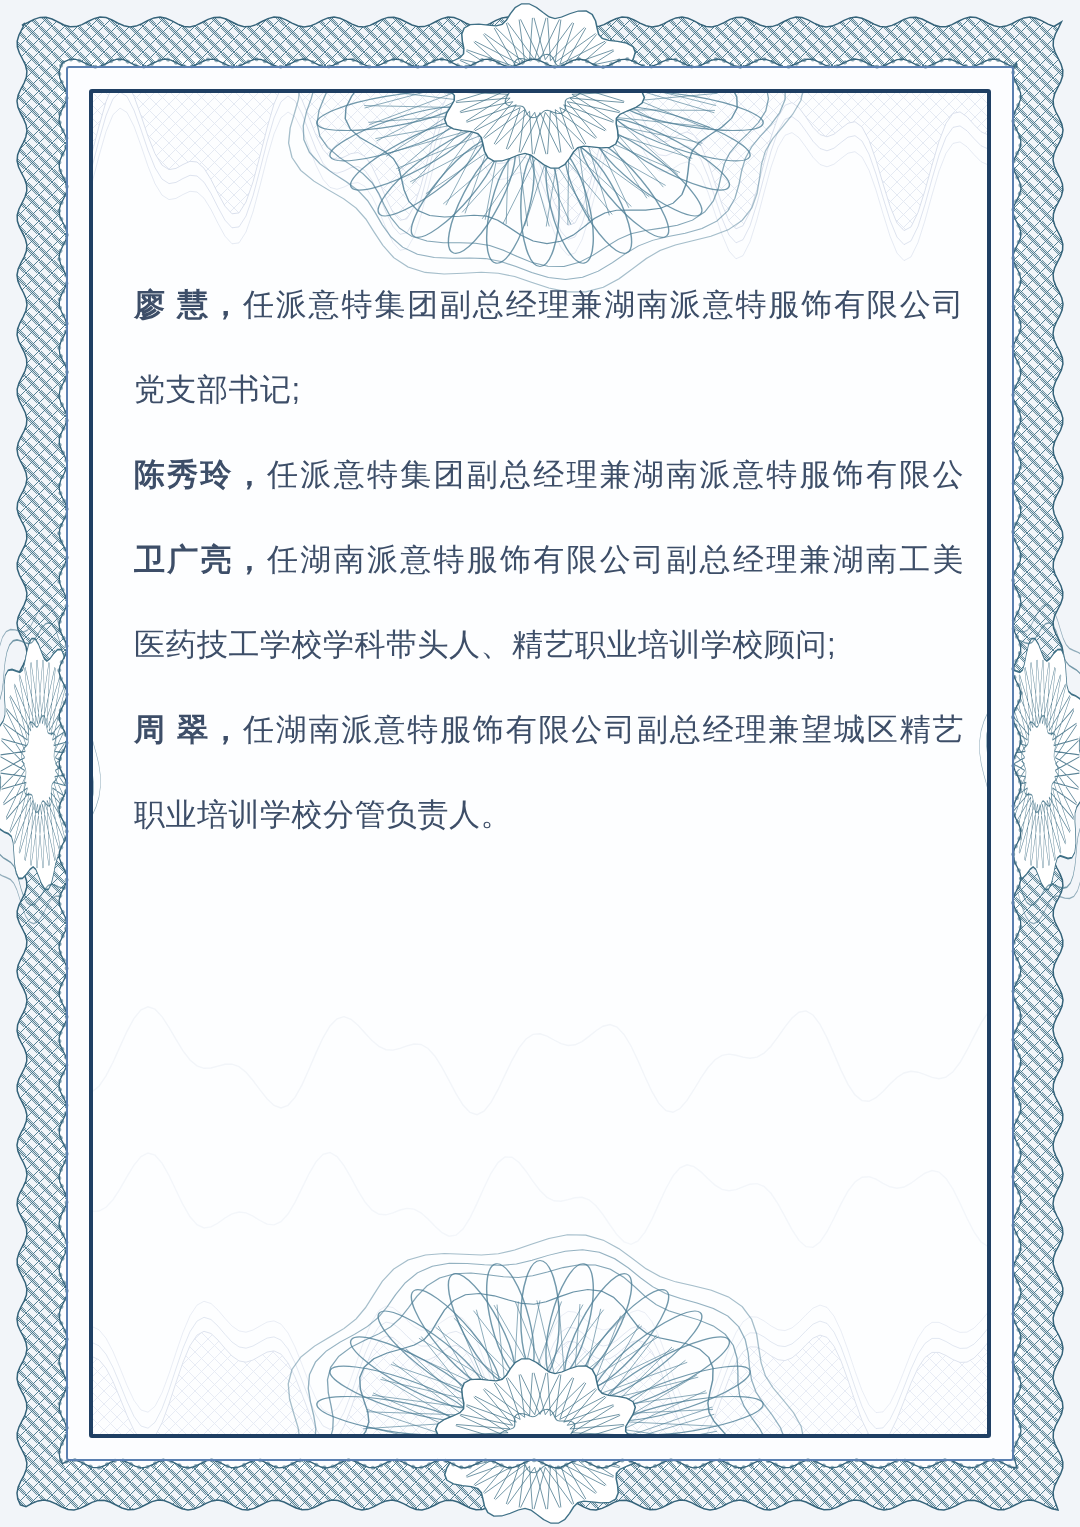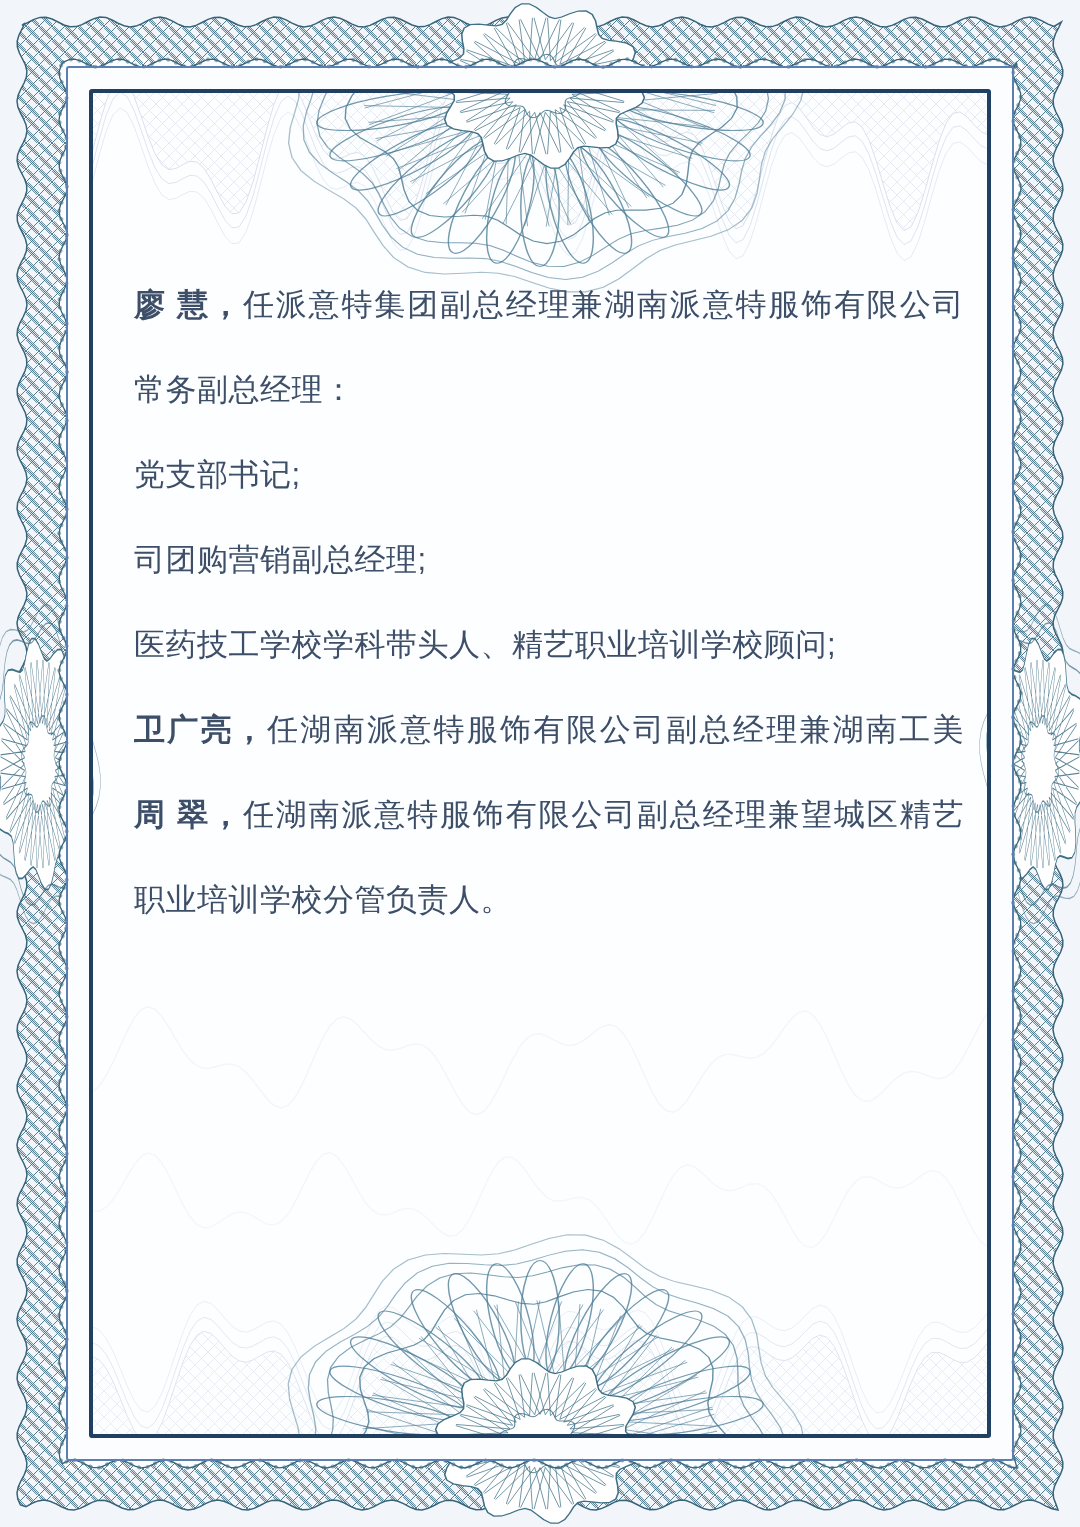--- a/index.html
+++ b/index.html
@@ -132,21 +132,20 @@
   <path d="M64.0,62.8L70.0,60.4L76.0,60.3L82.0,62.6L88.0,65.8L94.0,67.8L100.0,67.5L106.0,64.9L112.0,61.8L118.0,60.1L124.0,60.8L130.0,63.6L136.0,66.7L142.0,68.0L148.0,66.8L154.0,63.8L160.0,61.0L166.0,60.0L172.0,61.6L178.0,64.7L184.0,67.4L190.0,67.9L196.0,65.9L202.0,62.8L208.0,60.4L214.0,60.3L220.0,62.6L226.0,65.7L232.0,67.8L238.0,67.5L244.0,64.9L250.0,61.8L256.0,60.1L262.0,60.8L268.0,63.6L274.0,66.7L280.0,68.0L286.0,66.8L292.0,63.8L298.0,61.0L304.0,60.0L310.0,61.6L316.0,64.7L322.0,67.4L328.0,67.9L334.0,65.9L340.0,62.8L346.0,60.4L352.0,60.3L358.0,62.6L364.0,65.7L370.0,67.8L376.0,67.5L382.0,64.9L388.0,61.8L394.0,60.1L400.0,60.8L406.0,63.6L412.0,66.7L418.0,68.0L424.0,66.8L430.0,63.8L436.0,61.0L442.0,60.0L448.0,61.6L454.0,64.7L460.0,67.4L466.0,67.9L472.0,65.9L478.0,62.8L484.0,60.4L490.0,60.3L496.0,62.6L502.0,65.7L508.0,67.8L514.0,67.5L520.0,64.9L526.0,61.8L532.0,60.1L538.0,60.8L544.0,63.6L550.0,66.7L556.0,68.0L562.0,66.8L568.0,63.8L574.0,61.0L580.0,60.0L586.0,61.6L592.0,64.7L598.0,67.4L604.0,67.9L610.0,65.9L616.0,62.8L622.0,60.4L628.0,60.3L634.0,62.6L640.0,65.7L646.0,67.8L652.0,67.5L658.0,64.9L664.0,61.8L670.0,60.1L676.0,60.8L682.0,63.6L688.0,66.6L694.0,68.0L700.0,66.8L706.0,63.8L712.0,61.0L718.0,60.0L724.0,61.6L730.0,64.7L736.0,67.4L742.0,67.9L748.0,65.9L754.0,62.8L760.0,60.4L766.0,60.3L772.0,62.6L778.0,65.7L784.0,67.8L790.0,67.5L796.0,64.9L802.0,61.8L808.0,60.1L814.0,60.8L820.0,63.6L826.0,66.6L832.0,68.0L838.0,66.8L844.0,63.8L850.0,61.0L856.0,60.0L862.0,61.6L868.0,64.7L874.0,67.4L880.0,67.9L886.0,65.9L892.0,62.8L898.0,60.4L904.0,60.3L910.0,62.6L916.0,65.7L922.0,67.8L928.0,67.5L934.0,64.9L940.0,61.8L946.0,60.1L952.0,60.8L958.0,63.6L964.0,66.6L970.0,68.0L976.0,66.8L982.0,63.8L988.0,61.0L994.0,60.0L1000.0,61.6L1006.0,64.7L1012.0,67.4L1014.8,64.0L1012.4,70.0L1012.3,76.0L1014.6,82.0L1017.8,88.0L1019.8,94.0L1019.5,100.0L1016.9,106.0L1013.8,112.0L1012.1,118.0L1012.8,124.0L1015.6,130.0L1018.7,136.0L1020.0,142.0L1018.8,148.0L1015.8,154.0L1013.0,160.0L1012.0,166.0L1013.6,172.0L1016.7,178.0L1019.4,184.0L1019.9,190.0L1017.9,196.0L1014.8,202.0L1012.4,208.0L1012.3,214.0L1014.6,220.0L1017.7,226.0L1019.8,232.0L1019.5,238.0L1016.9,244.0L1013.8,250.0L1012.1,256.0L1012.8,262.0L1015.6,268.0L1018.7,274.0L1020.0,280.0L1018.8,286.0L1015.8,292.0L1013.0,298.0L1012.0,304.0L1013.6,310.0L1016.7,316.0L1019.4,322.0L1019.9,328.0L1017.9,334.0L1014.8,340.0L1012.4,346.0L1012.3,352.0L1014.6,358.0L1017.7,364.0L1019.8,370.0L1019.5,376.0L1016.9,382.0L1013.8,388.0L1012.1,394.0L1012.8,400.0L1015.6,406.0L1018.7,412.0L1020.0,418.0L1018.8,424.0L1015.8,430.0L1013.0,436.0L1012.0,442.0L1013.6,448.0L1016.7,454.0L1019.4,460.0L1019.9,466.0L1017.9,472.0L1014.8,478.0L1012.4,484.0L1012.3,490.0L1014.6,496.0L1017.7,502.0L1019.8,508.0L1019.5,514.0L1016.9,520.0L1013.8,526.0L1012.1,532.0L1012.8,538.0L1015.6,544.0L1018.7,550.0L1020.0,556.0L1018.8,562.0L1015.8,568.0L1013.0,574.0L1012.0,580.0L1013.6,586.0L1016.7,592.0L1019.4,598.0L1019.9,604.0L1017.9,610.0L1014.8,616.0L1012.4,622.0L1012.3,628.0L1014.6,634.0L1017.7,640.0L1019.8,646.0L1019.5,652.0L1016.9,658.0L1013.8,664.0L1012.1,670.0L1012.8,676.0L1015.6,682.0L1018.6,688.0L1020.0,694.0L1018.8,700.0L1015.8,706.0L1013.0,712.0L1012.0,718.0L1013.6,724.0L1016.7,730.0L1019.4,736.0L1019.9,742.0L1017.9,748.0L1014.8,754.0L1012.4,760.0L1012.3,766.0L1014.6,772.0L1017.7,778.0L1019.8,784.0L1019.5,790.0L1016.9,796.0L1013.8,802.0L1012.1,808.0L1012.8,814.0L1015.6,820.0L1018.6,826.0L1020.0,832.0L1018.8,838.0L1015.8,844.0L1013.0,850.0L1012.0,856.0L1013.6,862.0L1016.7,868.0L1019.4,874.0L1019.9,880.0L1017.9,886.0L1014.8,892.0L1012.4,898.0L1012.3,904.0L1014.6,910.0L1017.7,916.0L1019.8,922.0L1019.5,928.0L1016.9,934.0L1013.8,940.0L1012.1,946.0L1012.8,952.0L1015.6,958.0L1018.6,964.0L1020.0,970.0L1018.8,976.0L1015.8,982.0L1013.0,988.0L1012.0,994.0L1013.6,1000.0L1016.7,1006.0L1019.4,1012.0L1019.9,1018.0L1017.9,1024.0L1014.8,1030.0L1012.4,1036.0L1012.3,1042.0L1014.6,1048.0L1017.7,1054.0L1019.8,1060.0L1019.5,1066.0L1016.9,1072.0L1013.8,1078.0L1012.1,1084.0L1012.8,1090.0L1015.6,1096.0L1018.6,1102.0L1020.0,1108.0L1018.8,1114.0L1015.8,1120.0L1013.0,1126.0L1012.0,1132.0L1013.6,1138.0L1016.7,1144.0L1019.4,1150.0L1019.9,1156.0L1017.9,1162.0L1014.8,1168.0L1012.4,1174.0L1012.3,1180.0L1014.6,1186.0L1017.7,1192.0L1019.8,1198.0L1019.5,1204.0L1016.9,1210.0L1013.8,1216.0L1012.1,1222.0L1012.8,1228.0L1015.6,1234.0L1018.6,1240.0L1020.0,1246.0L1018.8,1252.0L1015.8,1258.0L1013.0,1264.0L1012.0,1270.0L1013.6,1276.0L1016.7,1282.0L1019.4,1288.0L1019.9,1294.0L1017.9,1300.0L1014.8,1306.0L1012.4,1312.0L1012.3,1318.0L1014.5,1324.0L1017.7,1330.0L1019.8,1336.0L1019.5,1342.0L1016.9,1348.0L1013.8,1354.0L1012.1,1360.0L1012.8,1366.0L1015.6,1372.0L1018.6,1378.0L1020.0,1384.0L1018.8,1390.0L1015.8,1396.0L1013.0,1402.0L1012.0,1408.0L1013.6,1414.0L1016.7,1420.0L1019.4,1426.0L1019.9,1432.0L1017.9,1438.0L1014.8,1444.0L1012.4,1450.0L1012.3,1456.0L1014.5,1462.0L1016.0,1467.0L1010.0,1465.6L1004.0,1462.6L998.0,1459.8L992.0,1459.1L986.0,1460.8L980.0,1463.9L974.0,1466.5L968.0,1466.8L962.0,1464.7L956.0,1461.6L950.0,1459.3L944.0,1459.4L938.0,1461.8L932.0,1464.9L926.0,1466.9L920.0,1466.4L914.0,1463.7L908.0,1460.6L902.0,1459.0L896.0,1460.0L890.0,1462.8L884.0,1465.8L878.0,1467.0L872.0,1465.6L866.0,1462.6L860.0,1459.8L854.0,1459.1L848.0,1460.8L842.0,1463.9L836.0,1466.5L830.0,1466.8L824.0,1464.7L818.0,1461.6L812.0,1459.3L806.0,1459.4L800.0,1461.8L794.0,1464.9L788.0,1466.9L782.0,1466.4L776.0,1463.7L770.0,1460.6L764.0,1459.0L758.0,1460.0L752.0,1462.8L746.0,1465.8L740.0,1467.0L734.0,1465.6L728.0,1462.6L722.0,1459.8L716.0,1459.1L710.0,1460.8L704.0,1463.9L698.0,1466.5L692.0,1466.8L686.0,1464.7L680.0,1461.6L674.0,1459.3L668.0,1459.4L662.0,1461.8L656.0,1464.9L650.0,1466.9L644.0,1466.4L638.0,1463.7L632.0,1460.6L626.0,1459.0L620.0,1460.0L614.0,1462.8L608.0,1465.8L602.0,1467.0L596.0,1465.7L590.0,1462.6L584.0,1459.8L578.0,1459.1L572.0,1460.8L566.0,1463.9L560.0,1466.5L554.0,1466.8L548.0,1464.7L542.0,1461.6L536.0,1459.3L530.0,1459.4L524.0,1461.8L518.0,1464.9L512.0,1466.9L506.0,1466.4L500.0,1463.7L494.0,1460.6L488.0,1459.0L482.0,1460.0L476.0,1462.8L470.0,1465.8L464.0,1467.0L458.0,1465.7L452.0,1462.6L446.0,1459.8L440.0,1459.1L434.0,1460.8L428.0,1463.9L422.0,1466.5L416.0,1466.8L410.0,1464.7L404.0,1461.6L398.0,1459.3L392.0,1459.4L386.0,1461.8L380.0,1464.9L374.0,1466.9L368.0,1466.4L362.0,1463.7L356.0,1460.6L350.0,1459.0L344.0,1460.0L338.0,1462.8L332.0,1465.8L326.0,1467.0L320.0,1465.7L314.0,1462.6L308.0,1459.8L302.0,1459.1L296.0,1460.8L290.0,1463.9L284.0,1466.5L278.0,1466.8L272.0,1464.7L266.0,1461.6L260.0,1459.3L254.0,1459.4L248.0,1461.8L242.0,1464.9L236.0,1466.9L230.0,1466.4L224.0,1463.7L218.0,1460.6L212.0,1459.0L206.0,1460.0L200.0,1462.8L194.0,1465.8L188.0,1467.0L182.0,1465.7L176.0,1462.6L170.0,1459.8L164.0,1459.1L158.0,1460.8L152.0,1463.9L146.0,1466.5L140.0,1466.8L134.0,1464.8L128.0,1461.6L122.0,1459.3L116.0,1459.4L110.0,1461.8L104.0,1464.9L98.0,1466.9L92.0,1466.4L86.0,1463.7L80.0,1460.6L74.0,1459.0L68.0,1460.0L63.1,1463.0L60.5,1457.0L60.2,1451.0L62.3,1445.0L65.5,1439.0L67.7,1433.0L67.6,1427.0L65.2,1421.0L62.1,1415.0L60.1,1409.0L60.6,1403.0L63.3,1397.0L66.4,1391.0L68.0,1385.0L67.0,1379.0L64.2,1373.0L61.2,1367.0L60.0,1361.0L61.4,1355.0L64.4,1349.0L67.2,1343.0L67.9,1337.0L66.2,1331.0L63.1,1325.0L60.5,1319.0L60.2,1313.0L62.3,1307.0L65.5,1301.0L67.7,1295.0L67.6,1289.0L65.2,1283.0L62.1,1277.0L60.1,1271.0L60.6,1265.0L63.3,1259.0L66.4,1253.0L68.0,1247.0L67.0,1241.0L64.2,1235.0L61.2,1229.0L60.0,1223.0L61.4,1217.0L64.4,1211.0L67.2,1205.0L67.9,1199.0L66.2,1193.0L63.1,1187.0L60.5,1181.0L60.2,1175.0L62.3,1169.0L65.4,1163.0L67.7,1157.0L67.6,1151.0L65.2,1145.0L62.1,1139.0L60.1,1133.0L60.6,1127.0L63.3,1121.0L66.4,1115.0L68.0,1109.0L67.0,1103.0L64.2,1097.0L61.2,1091.0L60.0,1085.0L61.4,1079.0L64.4,1073.0L67.2,1067.0L67.9,1061.0L66.2,1055.0L63.1,1049.0L60.5,1043.0L60.2,1037.0L62.3,1031.0L65.4,1025.0L67.7,1019.0L67.6,1013.0L65.2,1007.0L62.1,1001.0L60.1,995.0L60.6,989.0L63.3,983.0L66.4,977.0L68.0,971.0L67.0,965.0L64.2,959.0L61.2,953.0L60.0,947.0L61.4,941.0L64.4,935.0L67.2,929.0L67.9,923.0L66.2,917.0L63.1,911.0L60.5,905.0L60.2,899.0L62.3,893.0L65.4,887.0L67.7,881.0L67.6,875.0L65.2,869.0L62.1,863.0L60.1,857.0L60.6,851.0L63.3,845.0L66.4,839.0L68.0,833.0L67.0,827.0L64.2,821.0L61.2,815.0L60.0,809.0L61.4,803.0L64.4,797.0L67.2,791.0L67.9,785.0L66.2,779.0L63.1,773.0L60.5,767.0L60.2,761.0L62.3,755.0L65.4,749.0L67.7,743.0L67.6,737.0L65.2,731.0L62.1,725.0L60.1,719.0L60.6,713.0L63.3,707.0L66.4,701.0L68.0,695.0L67.0,689.0L64.2,683.0L61.2,677.0L60.0,671.0L61.4,665.0L64.4,659.0L67.2,653.0L67.9,647.0L66.2,641.0L63.1,635.0L60.5,629.0L60.2,623.0L62.3,617.0L65.4,611.0L67.7,605.0L67.6,599.0L65.2,593.0L62.1,587.0L60.1,581.0L60.6,575.0L63.3,569.0L66.4,563.0L68.0,557.0L67.0,551.0L64.2,545.0L61.2,539.0L60.0,533.0L61.3,527.0L64.4,521.0L67.2,515.0L67.9,509.0L66.2,503.0L63.1,497.0L60.5,491.0L60.2,485.0L62.3,479.0L65.4,473.0L67.7,467.0L67.6,461.0L65.2,455.0L62.1,449.0L60.1,443.0L60.6,437.0L63.3,431.0L66.4,425.0L68.0,419.0L67.0,413.0L64.2,407.0L61.2,401.0L60.0,395.0L61.3,389.0L64.4,383.0L67.2,377.0L67.9,371.0L66.2,365.0L63.1,359.0L60.5,353.0L60.2,347.0L62.3,341.0L65.4,335.0L67.7,329.0L67.6,323.0L65.2,317.0L62.1,311.0L60.1,305.0L60.6,299.0L63.3,293.0L66.4,287.0L68.0,281.0L67.0,275.0L64.2,269.0L61.2,263.0L60.0,257.0L61.3,251.0L64.4,245.0L67.2,239.0L67.9,233.0L66.2,227.0L63.1,221.0L60.5,215.0L60.2,209.0L62.2,203.0L65.4,197.0L67.7,191.0L67.6,185.0L65.2,179.0L62.1,173.0L60.1,167.0L60.6,161.0L63.3,155.0L66.4,149.0L68.0,143.0L67.0,137.0L64.2,131.0L61.2,125.0L60.0,119.0L61.3,113.0L64.4,107.0L67.2,101.0L67.9,95.0L66.2,89.0L63.1,83.0L60.5,77.0L60.2,71.0L62.2,65.0Z M91.0,91.0L97.0,91.0L103.0,91.0L109.0,91.0L115.0,91.0L121.0,91.0L127.0,91.0L133.0,91.0L139.0,91.0L145.0,91.0L151.0,91.0L157.0,91.0L163.0,91.0L169.0,91.0L175.0,91.0L181.0,91.0L187.0,91.0L193.0,91.0L199.0,91.0L205.0,91.0L211.0,91.0L217.0,91.0L223.0,91.0L229.0,91.0L235.0,91.0L241.0,91.0L247.0,91.0L253.0,91.0L259.0,91.0L265.0,91.0L271.0,91.0L277.0,91.0L283.0,91.0L289.0,91.0L295.0,91.0L301.0,91.0L307.0,91.0L313.0,91.0L319.0,91.0L325.0,91.0L331.0,91.0L337.0,91.0L343.0,91.0L349.0,91.0L355.0,91.0L361.0,91.0L367.0,91.0L373.0,91.0L379.0,91.0L385.0,91.0L391.0,91.0L397.0,91.0L403.0,91.0L409.0,91.0L415.0,91.0L421.0,91.0L427.0,91.0L433.0,91.0L439.0,91.0L445.0,91.0L451.0,91.0L457.0,91.0L463.0,91.0L469.0,91.0L475.0,91.0L481.0,91.0L487.0,91.0L493.0,91.0L499.0,91.0L505.0,91.0L511.0,91.0L517.0,91.0L523.0,91.0L529.0,91.0L535.0,91.0L541.0,91.0L547.0,91.0L553.0,91.0L559.0,91.0L565.0,91.0L571.0,91.0L577.0,91.0L583.0,91.0L589.0,91.0L595.0,91.0L601.0,91.0L607.0,91.0L613.0,91.0L619.0,91.0L625.0,91.0L631.0,91.0L637.0,91.0L643.0,91.0L649.0,91.0L655.0,91.0L661.0,91.0L667.0,91.0L673.0,91.0L679.0,91.0L685.0,91.0L691.0,91.0L697.0,91.0L703.0,91.0L709.0,91.0L715.0,91.0L721.0,91.0L727.0,91.0L733.0,91.0L739.0,91.0L745.0,91.0L751.0,91.0L757.0,91.0L763.0,91.0L769.0,91.0L775.0,91.0L781.0,91.0L787.0,91.0L793.0,91.0L799.0,91.0L805.0,91.0L811.0,91.0L817.0,91.0L823.0,91.0L829.0,91.0L835.0,91.0L841.0,91.0L847.0,91.0L853.0,91.0L859.0,91.0L865.0,91.0L871.0,91.0L877.0,91.0L883.0,91.0L889.0,91.0L895.0,91.0L901.0,91.0L907.0,91.0L913.0,91.0L919.0,91.0L925.0,91.0L931.0,91.0L937.0,91.0L943.0,91.0L949.0,91.0L955.0,91.0L961.0,91.0L967.0,91.0L973.0,91.0L979.0,91.0L985.0,91.0L989.0,91.0L989.0,97.0L989.0,103.0L989.0,109.0L989.0,115.0L989.0,121.0L989.0,127.0L989.0,133.0L989.0,139.0L989.0,145.0L989.0,151.0L989.0,157.0L989.0,163.0L989.0,169.0L989.0,175.0L989.0,181.0L989.0,187.0L989.0,193.0L989.0,199.0L989.0,205.0L989.0,211.0L989.0,217.0L989.0,223.0L989.0,229.0L989.0,235.0L989.0,241.0L989.0,247.0L989.0,253.0L989.0,259.0L989.0,265.0L989.0,271.0L989.0,277.0L989.0,283.0L989.0,289.0L989.0,295.0L989.0,301.0L989.0,307.0L989.0,313.0L989.0,319.0L989.0,325.0L989.0,331.0L989.0,337.0L989.0,343.0L989.0,349.0L989.0,355.0L989.0,361.0L989.0,367.0L989.0,373.0L989.0,379.0L989.0,385.0L989.0,391.0L989.0,397.0L989.0,403.0L989.0,409.0L989.0,415.0L989.0,421.0L989.0,427.0L989.0,433.0L989.0,439.0L989.0,445.0L989.0,451.0L989.0,457.0L989.0,463.0L989.0,469.0L989.0,475.0L989.0,481.0L989.0,487.0L989.0,493.0L989.0,499.0L989.0,505.0L989.0,511.0L989.0,517.0L989.0,523.0L989.0,529.0L989.0,535.0L989.0,541.0L989.0,547.0L989.0,553.0L989.0,559.0L989.0,565.0L989.0,571.0L989.0,577.0L989.0,583.0L989.0,589.0L989.0,595.0L989.0,601.0L989.0,607.0L989.0,613.0L989.0,619.0L989.0,625.0L989.0,631.0L989.0,637.0L989.0,643.0L989.0,649.0L989.0,655.0L989.0,661.0L989.0,667.0L989.0,673.0L989.0,679.0L989.0,685.0L989.0,691.0L989.0,697.0L989.0,703.0L989.0,709.0L989.0,715.0L989.0,721.0L989.0,727.0L989.0,733.0L989.0,739.0L989.0,745.0L989.0,751.0L989.0,757.0L989.0,763.0L989.0,769.0L989.0,775.0L989.0,781.0L989.0,787.0L989.0,793.0L989.0,799.0L989.0,805.0L989.0,811.0L989.0,817.0L989.0,823.0L989.0,829.0L989.0,835.0L989.0,841.0L989.0,847.0L989.0,853.0L989.0,859.0L989.0,865.0L989.0,871.0L989.0,877.0L989.0,883.0L989.0,889.0L989.0,895.0L989.0,901.0L989.0,907.0L989.0,913.0L989.0,919.0L989.0,925.0L989.0,931.0L989.0,937.0L989.0,943.0L989.0,949.0L989.0,955.0L989.0,961.0L989.0,967.0L989.0,973.0L989.0,979.0L989.0,985.0L989.0,991.0L989.0,997.0L989.0,1003.0L989.0,1009.0L989.0,1015.0L989.0,1021.0L989.0,1027.0L989.0,1033.0L989.0,1039.0L989.0,1045.0L989.0,1051.0L989.0,1057.0L989.0,1063.0L989.0,1069.0L989.0,1075.0L989.0,1081.0L989.0,1087.0L989.0,1093.0L989.0,1099.0L989.0,1105.0L989.0,1111.0L989.0,1117.0L989.0,1123.0L989.0,1129.0L989.0,1135.0L989.0,1141.0L989.0,1147.0L989.0,1153.0L989.0,1159.0L989.0,1165.0L989.0,1171.0L989.0,1177.0L989.0,1183.0L989.0,1189.0L989.0,1195.0L989.0,1201.0L989.0,1207.0L989.0,1213.0L989.0,1219.0L989.0,1225.0L989.0,1231.0L989.0,1237.0L989.0,1243.0L989.0,1249.0L989.0,1255.0L989.0,1261.0L989.0,1267.0L989.0,1273.0L989.0,1279.0L989.0,1285.0L989.0,1291.0L989.0,1297.0L989.0,1303.0L989.0,1309.0L989.0,1315.0L989.0,1321.0L989.0,1327.0L989.0,1333.0L989.0,1339.0L989.0,1345.0L989.0,1351.0L989.0,1357.0L989.0,1363.0L989.0,1369.0L989.0,1375.0L989.0,1381.0L989.0,1387.0L989.0,1393.0L989.0,1399.0L989.0,1405.0L989.0,1411.0L989.0,1417.0L989.0,1423.0L989.0,1429.0L989.0,1435.0L989.0,1436.0L983.0,1436.0L977.0,1436.0L971.0,1436.0L965.0,1436.0L959.0,1436.0L953.0,1436.0L947.0,1436.0L941.0,1436.0L935.0,1436.0L929.0,1436.0L923.0,1436.0L917.0,1436.0L911.0,1436.0L905.0,1436.0L899.0,1436.0L893.0,1436.0L887.0,1436.0L881.0,1436.0L875.0,1436.0L869.0,1436.0L863.0,1436.0L857.0,1436.0L851.0,1436.0L845.0,1436.0L839.0,1436.0L833.0,1436.0L827.0,1436.0L821.0,1436.0L815.0,1436.0L809.0,1436.0L803.0,1436.0L797.0,1436.0L791.0,1436.0L785.0,1436.0L779.0,1436.0L773.0,1436.0L767.0,1436.0L761.0,1436.0L755.0,1436.0L749.0,1436.0L743.0,1436.0L737.0,1436.0L731.0,1436.0L725.0,1436.0L719.0,1436.0L713.0,1436.0L707.0,1436.0L701.0,1436.0L695.0,1436.0L689.0,1436.0L683.0,1436.0L677.0,1436.0L671.0,1436.0L665.0,1436.0L659.0,1436.0L653.0,1436.0L647.0,1436.0L641.0,1436.0L635.0,1436.0L629.0,1436.0L623.0,1436.0L617.0,1436.0L611.0,1436.0L605.0,1436.0L599.0,1436.0L593.0,1436.0L587.0,1436.0L581.0,1436.0L575.0,1436.0L569.0,1436.0L563.0,1436.0L557.0,1436.0L551.0,1436.0L545.0,1436.0L539.0,1436.0L533.0,1436.0L527.0,1436.0L521.0,1436.0L515.0,1436.0L509.0,1436.0L503.0,1436.0L497.0,1436.0L491.0,1436.0L485.0,1436.0L479.0,1436.0L473.0,1436.0L467.0,1436.0L461.0,1436.0L455.0,1436.0L449.0,1436.0L443.0,1436.0L437.0,1436.0L431.0,1436.0L425.0,1436.0L419.0,1436.0L413.0,1436.0L407.0,1436.0L401.0,1436.0L395.0,1436.0L389.0,1436.0L383.0,1436.0L377.0,1436.0L371.0,1436.0L365.0,1436.0L359.0,1436.0L353.0,1436.0L347.0,1436.0L341.0,1436.0L335.0,1436.0L329.0,1436.0L323.0,1436.0L317.0,1436.0L311.0,1436.0L305.0,1436.0L299.0,1436.0L293.0,1436.0L287.0,1436.0L281.0,1436.0L275.0,1436.0L269.0,1436.0L263.0,1436.0L257.0,1436.0L251.0,1436.0L245.0,1436.0L239.0,1436.0L233.0,1436.0L227.0,1436.0L221.0,1436.0L215.0,1436.0L209.0,1436.0L203.0,1436.0L197.0,1436.0L191.0,1436.0L185.0,1436.0L179.0,1436.0L173.0,1436.0L167.0,1436.0L161.0,1436.0L155.0,1436.0L149.0,1436.0L143.0,1436.0L137.0,1436.0L131.0,1436.0L125.0,1436.0L119.0,1436.0L113.0,1436.0L107.0,1436.0L101.0,1436.0L95.0,1436.0L91.0,1436.0L91.0,1430.0L91.0,1424.0L91.0,1418.0L91.0,1412.0L91.0,1406.0L91.0,1400.0L91.0,1394.0L91.0,1388.0L91.0,1382.0L91.0,1376.0L91.0,1370.0L91.0,1364.0L91.0,1358.0L91.0,1352.0L91.0,1346.0L91.0,1340.0L91.0,1334.0L91.0,1328.0L91.0,1322.0L91.0,1316.0L91.0,1310.0L91.0,1304.0L91.0,1298.0L91.0,1292.0L91.0,1286.0L91.0,1280.0L91.0,1274.0L91.0,1268.0L91.0,1262.0L91.0,1256.0L91.0,1250.0L91.0,1244.0L91.0,1238.0L91.0,1232.0L91.0,1226.0L91.0,1220.0L91.0,1214.0L91.0,1208.0L91.0,1202.0L91.0,1196.0L91.0,1190.0L91.0,1184.0L91.0,1178.0L91.0,1172.0L91.0,1166.0L91.0,1160.0L91.0,1154.0L91.0,1148.0L91.0,1142.0L91.0,1136.0L91.0,1130.0L91.0,1124.0L91.0,1118.0L91.0,1112.0L91.0,1106.0L91.0,1100.0L91.0,1094.0L91.0,1088.0L91.0,1082.0L91.0,1076.0L91.0,1070.0L91.0,1064.0L91.0,1058.0L91.0,1052.0L91.0,1046.0L91.0,1040.0L91.0,1034.0L91.0,1028.0L91.0,1022.0L91.0,1016.0L91.0,1010.0L91.0,1004.0L91.0,998.0L91.0,992.0L91.0,986.0L91.0,980.0L91.0,974.0L91.0,968.0L91.0,962.0L91.0,956.0L91.0,950.0L91.0,944.0L91.0,938.0L91.0,932.0L91.0,926.0L91.0,920.0L91.0,914.0L91.0,908.0L91.0,902.0L91.0,896.0L91.0,890.0L91.0,884.0L91.0,878.0L91.0,872.0L91.0,866.0L91.0,860.0L91.0,854.0L91.0,848.0L91.0,842.0L91.0,836.0L91.0,830.0L91.0,824.0L91.0,818.0L91.0,812.0L91.0,806.0L91.0,800.0L91.0,794.0L91.0,788.0L91.0,782.0L91.0,776.0L91.0,770.0L91.0,764.0L91.0,758.0L91.0,752.0L91.0,746.0L91.0,740.0L91.0,734.0L91.0,728.0L91.0,722.0L91.0,716.0L91.0,710.0L91.0,704.0L91.0,698.0L91.0,692.0L91.0,686.0L91.0,680.0L91.0,674.0L91.0,668.0L91.0,662.0L91.0,656.0L91.0,650.0L91.0,644.0L91.0,638.0L91.0,632.0L91.0,626.0L91.0,620.0L91.0,614.0L91.0,608.0L91.0,602.0L91.0,596.0L91.0,590.0L91.0,584.0L91.0,578.0L91.0,572.0L91.0,566.0L91.0,560.0L91.0,554.0L91.0,548.0L91.0,542.0L91.0,536.0L91.0,530.0L91.0,524.0L91.0,518.0L91.0,512.0L91.0,506.0L91.0,500.0L91.0,494.0L91.0,488.0L91.0,482.0L91.0,476.0L91.0,470.0L91.0,464.0L91.0,458.0L91.0,452.0L91.0,446.0L91.0,440.0L91.0,434.0L91.0,428.0L91.0,422.0L91.0,416.0L91.0,410.0L91.0,404.0L91.0,398.0L91.0,392.0L91.0,386.0L91.0,380.0L91.0,374.0L91.0,368.0L91.0,362.0L91.0,356.0L91.0,350.0L91.0,344.0L91.0,338.0L91.0,332.0L91.0,326.0L91.0,320.0L91.0,314.0L91.0,308.0L91.0,302.0L91.0,296.0L91.0,290.0L91.0,284.0L91.0,278.0L91.0,272.0L91.0,266.0L91.0,260.0L91.0,254.0L91.0,248.0L91.0,242.0L91.0,236.0L91.0,230.0L91.0,224.0L91.0,218.0L91.0,212.0L91.0,206.0L91.0,200.0L91.0,194.0L91.0,188.0L91.0,182.0L91.0,176.0L91.0,170.0L91.0,164.0L91.0,158.0L91.0,152.0L91.0,146.0L91.0,140.0L91.0,134.0L91.0,128.0L91.0,122.0L91.0,116.0L91.0,110.0L91.0,104.0L91.0,98.0L91.0,92.0Z" fill-rule="evenodd" fill="#fcfdff"></path>
   <path d="M63.0,62.3L69.0,59.6L75.0,59.1L81.0,61.1L87.0,64.2L93.0,66.6L99.0,66.7L105.0,64.4L111.0,61.2L117.0,59.2L123.0,59.5L129.0,62.1L135.0,65.2L141.0,66.9L147.0,66.2L153.0,63.4L159.0,60.3L165.0,59.0L171.0,60.2L177.0,63.2L183.0,66.0L189.0,67.0L195.0,65.4L201.0,62.3L207.0,59.6L213.0,59.1L219.0,61.1L225.0,64.2L231.0,66.6L237.0,66.7L243.0,64.4L249.0,61.3L255.0,59.2L261.0,59.5L267.0,62.1L273.0,65.2L279.0,66.9L285.0,66.2L291.0,63.4L297.0,60.3L303.0,59.0L309.0,60.2L315.0,63.2L321.0,66.0L327.0,67.0L333.0,65.4L339.0,62.3L345.0,59.6L351.0,59.1L357.0,61.1L363.0,64.2L369.0,66.6L375.0,66.7L381.0,64.4L387.0,61.3L393.0,59.2L399.0,59.5L405.0,62.1L411.0,65.2L417.0,66.9L423.0,66.2L429.0,63.4L435.0,60.3L441.0,59.0L447.0,60.2L453.0,63.2L459.0,66.0L465.0,67.0L471.0,65.4L477.0,62.3L483.0,59.6L489.0,59.1L495.0,61.1L501.0,64.2L507.0,66.6L513.0,66.7L519.0,64.4L525.0,61.3L531.0,59.2L537.0,59.5L543.0,62.1L549.0,65.2L555.0,66.9L561.0,66.2L567.0,63.4L573.0,60.3L579.0,59.0L585.0,60.2L591.0,63.2L597.0,66.0L603.0,67.0L609.0,65.4L615.0,62.3L621.0,59.6L627.0,59.1L633.0,61.1L639.0,64.2L645.0,66.6L651.0,66.7L657.0,64.4L663.0,61.3L669.0,59.2L675.0,59.5L681.0,62.1L687.0,65.2L693.0,66.9L699.0,66.2L705.0,63.4L711.0,60.4L717.0,59.0L723.0,60.2L729.0,63.2L735.0,66.0L741.0,67.0L747.0,65.4L753.0,62.3L759.0,59.6L765.0,59.1L771.0,61.1L777.0,64.2L783.0,66.6L789.0,66.7L795.0,64.4L801.0,61.3L807.0,59.2L813.0,59.5L819.0,62.1L825.0,65.2L831.0,66.9L837.0,66.2L843.0,63.4L849.0,60.4L855.0,59.0L861.0,60.2L867.0,63.2L873.0,66.0L879.0,67.0L885.0,65.4L891.0,62.3L897.0,59.6L903.0,59.1L909.0,61.1L915.0,64.2L921.0,66.6L927.0,66.7L933.0,64.4L939.0,61.3L945.0,59.2L951.0,59.5L957.0,62.1L963.0,65.2L969.0,66.9L975.0,66.2L981.0,63.4L987.0,60.4L993.0,59.0L999.0,60.2L1005.0,63.2L1011.0,66.0L1017.0,67.0L1016.3,63.0L1013.6,69.0L1013.1,75.0L1015.1,81.0L1018.2,87.0L1020.6,93.0L1020.7,99.0L1018.4,105.0L1015.2,111.0L1013.2,117.0L1013.5,123.0L1016.1,129.0L1019.2,135.0L1020.9,141.0L1020.2,147.0L1017.4,153.0L1014.3,159.0L1013.0,165.0L1014.2,171.0L1017.2,177.0L1020.0,183.0L1021.0,189.0L1019.4,195.0L1016.3,201.0L1013.6,207.0L1013.1,213.0L1015.1,219.0L1018.2,225.0L1020.6,231.0L1020.7,237.0L1018.4,243.0L1015.3,249.0L1013.2,255.0L1013.5,261.0L1016.1,267.0L1019.2,273.0L1020.9,279.0L1020.2,285.0L1017.4,291.0L1014.3,297.0L1013.0,303.0L1014.2,309.0L1017.2,315.0L1020.0,321.0L1021.0,327.0L1019.4,333.0L1016.3,339.0L1013.6,345.0L1013.1,351.0L1015.1,357.0L1018.2,363.0L1020.6,369.0L1020.7,375.0L1018.4,381.0L1015.3,387.0L1013.2,393.0L1013.5,399.0L1016.1,405.0L1019.2,411.0L1020.9,417.0L1020.2,423.0L1017.4,429.0L1014.3,435.0L1013.0,441.0L1014.2,447.0L1017.2,453.0L1020.0,459.0L1021.0,465.0L1019.4,471.0L1016.3,477.0L1013.6,483.0L1013.1,489.0L1015.1,495.0L1018.2,501.0L1020.6,507.0L1020.7,513.0L1018.4,519.0L1015.3,525.0L1013.2,531.0L1013.5,537.0L1016.1,543.0L1019.2,549.0L1020.9,555.0L1020.2,561.0L1017.4,567.0L1014.3,573.0L1013.0,579.0L1014.2,585.0L1017.2,591.0L1020.0,597.0L1021.0,603.0L1019.4,609.0L1016.3,615.0L1013.6,621.0L1013.1,627.0L1015.1,633.0L1018.2,639.0L1020.6,645.0L1020.7,651.0L1018.4,657.0L1015.3,663.0L1013.2,669.0L1013.5,675.0L1016.1,681.0L1019.2,687.0L1020.9,693.0L1020.2,699.0L1017.4,705.0L1014.4,711.0L1013.0,717.0L1014.2,723.0L1017.2,729.0L1020.0,735.0L1021.0,741.0L1019.4,747.0L1016.3,753.0L1013.6,759.0L1013.1,765.0L1015.1,771.0L1018.2,777.0L1020.6,783.0L1020.7,789.0L1018.4,795.0L1015.3,801.0L1013.2,807.0L1013.5,813.0L1016.1,819.0L1019.2,825.0L1020.9,831.0L1020.2,837.0L1017.4,843.0L1014.4,849.0L1013.0,855.0L1014.2,861.0L1017.2,867.0L1020.0,873.0L1021.0,879.0L1019.4,885.0L1016.3,891.0L1013.6,897.0L1013.1,903.0L1015.1,909.0L1018.2,915.0L1020.6,921.0L1020.7,927.0L1018.4,933.0L1015.3,939.0L1013.2,945.0L1013.5,951.0L1016.1,957.0L1019.2,963.0L1020.9,969.0L1020.2,975.0L1017.4,981.0L1014.4,987.0L1013.0,993.0L1014.2,999.0L1017.2,1005.0L1020.0,1011.0L1021.0,1017.0L1019.4,1023.0L1016.3,1029.0L1013.6,1035.0L1013.1,1041.0L1015.1,1047.0L1018.2,1053.0L1020.6,1059.0L1020.7,1065.0L1018.4,1071.0L1015.3,1077.0L1013.2,1083.0L1013.5,1089.0L1016.1,1095.0L1019.2,1101.0L1020.9,1107.0L1020.2,1113.0L1017.4,1119.0L1014.4,1125.0L1013.0,1131.0L1014.2,1137.0L1017.2,1143.0L1020.0,1149.0L1021.0,1155.0L1019.4,1161.0L1016.3,1167.0L1013.6,1173.0L1013.1,1179.0L1015.1,1185.0L1018.2,1191.0L1020.6,1197.0L1020.7,1203.0L1018.4,1209.0L1015.3,1215.0L1013.2,1221.0L1013.5,1227.0L1016.1,1233.0L1019.2,1239.0L1020.9,1245.0L1020.2,1251.0L1017.4,1257.0L1014.4,1263.0L1013.0,1269.0L1014.2,1275.0L1017.2,1281.0L1020.0,1287.0L1021.0,1293.0L1019.4,1299.0L1016.3,1305.0L1013.6,1311.0L1013.1,1317.0L1015.1,1323.0L1018.2,1329.0L1020.6,1335.0L1020.7,1341.0L1018.5,1347.0L1015.3,1353.0L1013.2,1359.0L1013.5,1365.0L1016.1,1371.0L1019.2,1377.0L1020.9,1383.0L1020.2,1389.0L1017.4,1395.0L1014.4,1401.0L1013.0,1407.0L1014.2,1413.0L1017.2,1419.0L1020.0,1425.0L1021.0,1431.0L1019.4,1437.0L1016.3,1443.0L1013.6,1449.0L1013.1,1455.0L1015.1,1461.0L1017.0,1468.0L1011.0,1467.0L1005.0,1464.2L999.0,1461.2L993.0,1460.0L987.0,1461.4L981.0,1464.4L975.0,1467.2L969.0,1467.9L963.0,1466.2L957.0,1463.1L951.0,1460.5L945.0,1460.2L939.0,1462.3L933.0,1465.4L927.0,1467.7L921.0,1467.6L915.0,1465.2L909.0,1462.1L903.0,1460.1L897.0,1460.6L891.0,1463.3L885.0,1466.4L879.0,1468.0L873.0,1467.0L867.0,1464.2L861.0,1461.2L855.0,1460.0L849.0,1461.4L843.0,1464.4L837.0,1467.2L831.0,1467.9L825.0,1466.2L819.0,1463.1L813.0,1460.5L807.0,1460.2L801.0,1462.3L795.0,1465.4L789.0,1467.7L783.0,1467.6L777.0,1465.2L771.0,1462.1L765.0,1460.1L759.0,1460.6L753.0,1463.3L747.0,1466.4L741.0,1468.0L735.0,1467.0L729.0,1464.2L723.0,1461.2L717.0,1460.0L711.0,1461.4L705.0,1464.4L699.0,1467.2L693.0,1467.9L687.0,1466.2L681.0,1463.1L675.0,1460.5L669.0,1460.2L663.0,1462.3L657.0,1465.4L651.0,1467.7L645.0,1467.6L639.0,1465.2L633.0,1462.1L627.0,1460.1L621.0,1460.6L615.0,1463.3L609.0,1466.4L603.0,1468.0L597.0,1467.0L591.0,1464.2L585.0,1461.2L579.0,1460.0L573.0,1461.3L567.0,1464.4L561.0,1467.2L555.0,1467.9L549.0,1466.2L543.0,1463.1L537.0,1460.5L531.0,1460.2L525.0,1462.3L519.0,1465.4L513.0,1467.7L507.0,1467.6L501.0,1465.2L495.0,1462.1L489.0,1460.1L483.0,1460.6L477.0,1463.3L471.0,1466.4L465.0,1468.0L459.0,1467.0L453.0,1464.2L447.0,1461.2L441.0,1460.0L435.0,1461.3L429.0,1464.4L423.0,1467.2L417.0,1467.9L411.0,1466.2L405.0,1463.1L399.0,1460.5L393.0,1460.2L387.0,1462.3L381.0,1465.4L375.0,1467.7L369.0,1467.6L363.0,1465.2L357.0,1462.1L351.0,1460.1L345.0,1460.6L339.0,1463.3L333.0,1466.4L327.0,1468.0L321.0,1467.0L315.0,1464.2L309.0,1461.2L303.0,1460.0L297.0,1461.3L291.0,1464.4L285.0,1467.2L279.0,1467.9L273.0,1466.2L267.0,1463.1L261.0,1460.5L255.0,1460.2L249.0,1462.3L243.0,1465.4L237.0,1467.7L231.0,1467.6L225.0,1465.2L219.0,1462.1L213.0,1460.1L207.0,1460.6L201.0,1463.3L195.0,1466.4L189.0,1468.0L183.0,1467.0L177.0,1464.2L171.0,1461.2L165.0,1460.0L159.0,1461.3L153.0,1464.4L147.0,1467.2L141.0,1467.9L135.0,1466.2L129.0,1463.1L123.0,1460.5L117.0,1460.2L111.0,1462.2L105.0,1465.4L99.0,1467.7L93.0,1467.6L87.0,1465.2L81.0,1462.1L75.0,1460.1L69.0,1460.6L63.0,1463.3L62.6,1464.0L59.8,1458.0L59.1,1452.0L60.8,1446.0L63.9,1440.0L66.5,1434.0L66.8,1428.0L64.7,1422.0L61.5,1416.0L59.3,1410.0L59.4,1404.0L61.8,1398.0L64.9,1392.0L66.9,1386.0L66.4,1380.0L63.7,1374.0L60.6,1368.0L59.0,1362.0L60.0,1356.0L62.8,1350.0L65.8,1344.0L67.0,1338.0L65.6,1332.0L62.6,1326.0L59.8,1320.0L59.1,1314.0L60.8,1308.0L63.9,1302.0L66.5,1296.0L66.8,1290.0L64.7,1284.0L61.5,1278.0L59.3,1272.0L59.4,1266.0L61.8,1260.0L64.9,1254.0L66.9,1248.0L66.4,1242.0L63.7,1236.0L60.6,1230.0L59.0,1224.0L60.0,1218.0L62.8,1212.0L65.8,1206.0L67.0,1200.0L65.6,1194.0L62.6,1188.0L59.8,1182.0L59.1,1176.0L60.8,1170.0L63.9,1164.0L66.5,1158.0L66.8,1152.0L64.7,1146.0L61.6,1140.0L59.3,1134.0L59.4,1128.0L61.8,1122.0L64.9,1116.0L66.9,1110.0L66.4,1104.0L63.7,1098.0L60.6,1092.0L59.0,1086.0L60.0,1080.0L62.8,1074.0L65.8,1068.0L67.0,1062.0L65.6,1056.0L62.6,1050.0L59.8,1044.0L59.1,1038.0L60.8,1032.0L63.9,1026.0L66.5,1020.0L66.8,1014.0L64.7,1008.0L61.6,1002.0L59.3,996.0L59.4,990.0L61.8,984.0L64.9,978.0L66.9,972.0L66.4,966.0L63.7,960.0L60.6,954.0L59.0,948.0L60.0,942.0L62.8,936.0L65.8,930.0L67.0,924.0L65.6,918.0L62.6,912.0L59.8,906.0L59.1,900.0L60.8,894.0L63.9,888.0L66.5,882.0L66.8,876.0L64.7,870.0L61.6,864.0L59.3,858.0L59.4,852.0L61.8,846.0L64.9,840.0L66.9,834.0L66.4,828.0L63.7,822.0L60.6,816.0L59.0,810.0L60.0,804.0L62.8,798.0L65.8,792.0L67.0,786.0L65.6,780.0L62.6,774.0L59.8,768.0L59.1,762.0L60.8,756.0L63.9,750.0L66.5,744.0L66.8,738.0L64.7,732.0L61.6,726.0L59.3,720.0L59.4,714.0L61.8,708.0L64.9,702.0L66.9,696.0L66.4,690.0L63.7,684.0L60.6,678.0L59.0,672.0L60.0,666.0L62.8,660.0L65.8,654.0L67.0,648.0L65.7,642.0L62.6,636.0L59.8,630.0L59.1,624.0L60.8,618.0L63.9,612.0L66.5,606.0L66.8,600.0L64.7,594.0L61.6,588.0L59.3,582.0L59.4,576.0L61.8,570.0L64.9,564.0L66.9,558.0L66.4,552.0L63.7,546.0L60.6,540.0L59.0,534.0L60.0,528.0L62.8,522.0L65.8,516.0L67.0,510.0L65.7,504.0L62.6,498.0L59.8,492.0L59.1,486.0L60.8,480.0L63.9,474.0L66.5,468.0L66.8,462.0L64.7,456.0L61.6,450.0L59.3,444.0L59.4,438.0L61.8,432.0L64.9,426.0L66.9,420.0L66.4,414.0L63.7,408.0L60.6,402.0L59.0,396.0L60.0,390.0L62.8,384.0L65.8,378.0L67.0,372.0L65.7,366.0L62.6,360.0L59.8,354.0L59.1,348.0L60.8,342.0L63.9,336.0L66.5,330.0L66.8,324.0L64.7,318.0L61.6,312.0L59.3,306.0L59.4,300.0L61.8,294.0L64.9,288.0L66.9,282.0L66.4,276.0L63.7,270.0L60.6,264.0L59.0,258.0L60.0,252.0L62.8,246.0L65.8,240.0L67.0,234.0L65.7,228.0L62.6,222.0L59.8,216.0L59.1,210.0L60.8,204.0L63.9,198.0L66.5,192.0L66.8,186.0L64.8,180.0L61.6,174.0L59.3,168.0L59.4,162.0L61.8,156.0L64.9,150.0L66.9,144.0L66.4,138.0L63.7,132.0L60.6,126.0L59.0,120.0L60.0,114.0L62.8,108.0L65.8,102.0L67.0,96.0L65.7,90.0L62.6,84.0L59.8,78.0L59.1,72.0L60.8,66.0Z" fill="none" stroke="#35637a" stroke-width="1.3"></path>
   <path d="M63.0,62.3L69.0,59.6L75.0,59.1L81.0,61.1L87.0,64.2L93.0,66.6L99.0,66.7L105.0,64.4L111.0,61.2L117.0,59.2L123.0,59.5L129.0,62.1L135.0,65.2L141.0,66.9L147.0,66.2L153.0,63.4L159.0,60.3L165.0,59.0L171.0,60.2L177.0,63.2L183.0,66.0L189.0,67.0L195.0,65.4L201.0,62.3L207.0,59.6L213.0,59.1L219.0,61.1L225.0,64.2L231.0,66.6L237.0,66.7L243.0,64.4L249.0,61.3L255.0,59.2L261.0,59.5L267.0,62.1L273.0,65.2L279.0,66.9L285.0,66.2L291.0,63.4L297.0,60.3L303.0,59.0L309.0,60.2L315.0,63.2L321.0,66.0L327.0,67.0L333.0,65.4L339.0,62.3L345.0,59.6L351.0,59.1L357.0,61.1L363.0,64.2L369.0,66.6L375.0,66.7L381.0,64.4L387.0,61.3L393.0,59.2L399.0,59.5L405.0,62.1L411.0,65.2L417.0,66.9L423.0,66.2L429.0,63.4L435.0,60.3L441.0,59.0L447.0,60.2L453.0,63.2L459.0,66.0L465.0,67.0L471.0,65.4L477.0,62.3L483.0,59.6L489.0,59.1L495.0,61.1L501.0,64.2L507.0,66.6L513.0,66.7L519.0,64.4L525.0,61.3L531.0,59.2L537.0,59.5L543.0,62.1L549.0,65.2L555.0,66.9L561.0,66.2L567.0,63.4L573.0,60.3L579.0,59.0L585.0,60.2L591.0,63.2L597.0,66.0L603.0,67.0L609.0,65.4L615.0,62.3L621.0,59.6L627.0,59.1L633.0,61.1L639.0,64.2L645.0,66.6L651.0,66.7L657.0,64.4L663.0,61.3L669.0,59.2L675.0,59.5L681.0,62.1L687.0,65.2L693.0,66.9L699.0,66.2L705.0,63.4L711.0,60.4L717.0,59.0L723.0,60.2L729.0,63.2L735.0,66.0L741.0,67.0L747.0,65.4L753.0,62.3L759.0,59.6L765.0,59.1L771.0,61.1L777.0,64.2L783.0,66.6L789.0,66.7L795.0,64.4L801.0,61.3L807.0,59.2L813.0,59.5L819.0,62.1L825.0,65.2L831.0,66.9L837.0,66.2L843.0,63.4L849.0,60.4L855.0,59.0L861.0,60.2L867.0,63.2L873.0,66.0L879.0,67.0L885.0,65.4L891.0,62.3L897.0,59.6L903.0,59.1L909.0,61.1L915.0,64.2L921.0,66.6L927.0,66.7L933.0,64.4L939.0,61.3L945.0,59.2L951.0,59.5L957.0,62.1L963.0,65.2L969.0,66.9L975.0,66.2L981.0,63.4L987.0,60.4L993.0,59.0L999.0,60.2L1005.0,63.2L1011.0,66.0L1017.0,67.0L1016.3,63.0L1013.6,69.0L1013.1,75.0L1015.1,81.0L1018.2,87.0L1020.6,93.0L1020.7,99.0L1018.4,105.0L1015.2,111.0L1013.2,117.0L1013.5,123.0L1016.1,129.0L1019.2,135.0L1020.9,141.0L1020.2,147.0L1017.4,153.0L1014.3,159.0L1013.0,165.0L1014.2,171.0L1017.2,177.0L1020.0,183.0L1021.0,189.0L1019.4,195.0L1016.3,201.0L1013.6,207.0L1013.1,213.0L1015.1,219.0L1018.2,225.0L1020.6,231.0L1020.7,237.0L1018.4,243.0L1015.3,249.0L1013.2,255.0L1013.5,261.0L1016.1,267.0L1019.2,273.0L1020.9,279.0L1020.2,285.0L1017.4,291.0L1014.3,297.0L1013.0,303.0L1014.2,309.0L1017.2,315.0L1020.0,321.0L1021.0,327.0L1019.4,333.0L1016.3,339.0L1013.6,345.0L1013.1,351.0L1015.1,357.0L1018.2,363.0L1020.6,369.0L1020.7,375.0L1018.4,381.0L1015.3,387.0L1013.2,393.0L1013.5,399.0L1016.1,405.0L1019.2,411.0L1020.9,417.0L1020.2,423.0L1017.4,429.0L1014.3,435.0L1013.0,441.0L1014.2,447.0L1017.2,453.0L1020.0,459.0L1021.0,465.0L1019.4,471.0L1016.3,477.0L1013.6,483.0L1013.1,489.0L1015.1,495.0L1018.2,501.0L1020.6,507.0L1020.7,513.0L1018.4,519.0L1015.3,525.0L1013.2,531.0L1013.5,537.0L1016.1,543.0L1019.2,549.0L1020.9,555.0L1020.2,561.0L1017.4,567.0L1014.3,573.0L1013.0,579.0L1014.2,585.0L1017.2,591.0L1020.0,597.0L1021.0,603.0L1019.4,609.0L1016.3,615.0L1013.6,621.0L1013.1,627.0L1015.1,633.0L1018.2,639.0L1020.6,645.0L1020.7,651.0L1018.4,657.0L1015.3,663.0L1013.2,669.0L1013.5,675.0L1016.1,681.0L1019.2,687.0L1020.9,693.0L1020.2,699.0L1017.4,705.0L1014.4,711.0L1013.0,717.0L1014.2,723.0L1017.2,729.0L1020.0,735.0L1021.0,741.0L1019.4,747.0L1016.3,753.0L1013.6,759.0L1013.1,765.0L1015.1,771.0L1018.2,777.0L1020.6,783.0L1020.7,789.0L1018.4,795.0L1015.3,801.0L1013.2,807.0L1013.5,813.0L1016.1,819.0L1019.2,825.0L1020.9,831.0L1020.2,837.0L1017.4,843.0L1014.4,849.0L1013.0,855.0L1014.2,861.0L1017.2,867.0L1020.0,873.0L1021.0,879.0L1019.4,885.0L1016.3,891.0L1013.6,897.0L1013.1,903.0L1015.1,909.0L1018.2,915.0L1020.6,921.0L1020.7,927.0L1018.4,933.0L1015.3,939.0L1013.2,945.0L1013.5,951.0L1016.1,957.0L1019.2,963.0L1020.9,969.0L1020.2,975.0L1017.4,981.0L1014.4,987.0L1013.0,993.0L1014.2,999.0L1017.2,1005.0L1020.0,1011.0L1021.0,1017.0L1019.4,1023.0L1016.3,1029.0L1013.6,1035.0L1013.1,1041.0L1015.1,1047.0L1018.2,1053.0L1020.6,1059.0L1020.7,1065.0L1018.4,1071.0L1015.3,1077.0L1013.2,1083.0L1013.5,1089.0L1016.1,1095.0L1019.2,1101.0L1020.9,1107.0L1020.2,1113.0L1017.4,1119.0L1014.4,1125.0L1013.0,1131.0L1014.2,1137.0L1017.2,1143.0L1020.0,1149.0L1021.0,1155.0L1019.4,1161.0L1016.3,1167.0L1013.6,1173.0L1013.1,1179.0L1015.1,1185.0L1018.2,1191.0L1020.6,1197.0L1020.7,1203.0L1018.4,1209.0L1015.3,1215.0L1013.2,1221.0L1013.5,1227.0L1016.1,1233.0L1019.2,1239.0L1020.9,1245.0L1020.2,1251.0L1017.4,1257.0L1014.4,1263.0L1013.0,1269.0L1014.2,1275.0L1017.2,1281.0L1020.0,1287.0L1021.0,1293.0L1019.4,1299.0L1016.3,1305.0L1013.6,1311.0L1013.1,1317.0L1015.1,1323.0L1018.2,1329.0L1020.6,1335.0L1020.7,1341.0L1018.5,1347.0L1015.3,1353.0L1013.2,1359.0L1013.5,1365.0L1016.1,1371.0L1019.2,1377.0L1020.9,1383.0L1020.2,1389.0L1017.4,1395.0L1014.4,1401.0L1013.0,1407.0L1014.2,1413.0L1017.2,1419.0L1020.0,1425.0L1021.0,1431.0L1019.4,1437.0L1016.3,1443.0L1013.6,1449.0L1013.1,1455.0L1015.1,1461.0L1017.0,1468.0L1011.0,1467.0L1005.0,1464.2L999.0,1461.2L993.0,1460.0L987.0,1461.4L981.0,1464.4L975.0,1467.2L969.0,1467.9L963.0,1466.2L957.0,1463.1L951.0,1460.5L945.0,1460.2L939.0,1462.3L933.0,1465.4L927.0,1467.7L921.0,1467.6L915.0,1465.2L909.0,1462.1L903.0,1460.1L897.0,1460.6L891.0,1463.3L885.0,1466.4L879.0,1468.0L873.0,1467.0L867.0,1464.2L861.0,1461.2L855.0,1460.0L849.0,1461.4L843.0,1464.4L837.0,1467.2L831.0,1467.9L825.0,1466.2L819.0,1463.1L813.0,1460.5L807.0,1460.2L801.0,1462.3L795.0,1465.4L789.0,1467.7L783.0,1467.6L777.0,1465.2L771.0,1462.1L765.0,1460.1L759.0,1460.6L753.0,1463.3L747.0,1466.4L741.0,1468.0L735.0,1467.0L729.0,1464.2L723.0,1461.2L717.0,1460.0L711.0,1461.4L705.0,1464.4L699.0,1467.2L693.0,1467.9L687.0,1466.2L681.0,1463.1L675.0,1460.5L669.0,1460.2L663.0,1462.3L657.0,1465.4L651.0,1467.7L645.0,1467.6L639.0,1465.2L633.0,1462.1L627.0,1460.1L621.0,1460.6L615.0,1463.3L609.0,1466.4L603.0,1468.0L597.0,1467.0L591.0,1464.2L585.0,1461.2L579.0,1460.0L573.0,1461.3L567.0,1464.4L561.0,1467.2L555.0,1467.9L549.0,1466.2L543.0,1463.1L537.0,1460.5L531.0,1460.2L525.0,1462.3L519.0,1465.4L513.0,1467.7L507.0,1467.6L501.0,1465.2L495.0,1462.1L489.0,1460.1L483.0,1460.6L477.0,1463.3L471.0,1466.4L465.0,1468.0L459.0,1467.0L453.0,1464.2L447.0,1461.2L441.0,1460.0L435.0,1461.3L429.0,1464.4L423.0,1467.2L417.0,1467.9L411.0,1466.2L405.0,1463.1L399.0,1460.5L393.0,1460.2L387.0,1462.3L381.0,1465.4L375.0,1467.7L369.0,1467.6L363.0,1465.2L357.0,1462.1L351.0,1460.1L345.0,1460.6L339.0,1463.3L333.0,1466.4L327.0,1468.0L321.0,1467.0L315.0,1464.2L309.0,1461.2L303.0,1460.0L297.0,1461.3L291.0,1464.4L285.0,1467.2L279.0,1467.9L273.0,1466.2L267.0,1463.1L261.0,1460.5L255.0,1460.2L249.0,1462.3L243.0,1465.4L237.0,1467.7L231.0,1467.6L225.0,1465.2L219.0,1462.1L213.0,1460.1L207.0,1460.6L201.0,1463.3L195.0,1466.4L189.0,1468.0L183.0,1467.0L177.0,1464.2L171.0,1461.2L165.0,1460.0L159.0,1461.3L153.0,1464.4L147.0,1467.2L141.0,1467.9L135.0,1466.2L129.0,1463.1L123.0,1460.5L117.0,1460.2L111.0,1462.2L105.0,1465.4L99.0,1467.7L93.0,1467.6L87.0,1465.2L81.0,1462.1L75.0,1460.1L69.0,1460.6L63.0,1463.3L62.6,1464.0L59.8,1458.0L59.1,1452.0L60.8,1446.0L63.9,1440.0L66.5,1434.0L66.8,1428.0L64.7,1422.0L61.5,1416.0L59.3,1410.0L59.4,1404.0L61.8,1398.0L64.9,1392.0L66.9,1386.0L66.4,1380.0L63.7,1374.0L60.6,1368.0L59.0,1362.0L60.0,1356.0L62.8,1350.0L65.8,1344.0L67.0,1338.0L65.6,1332.0L62.6,1326.0L59.8,1320.0L59.1,1314.0L60.8,1308.0L63.9,1302.0L66.5,1296.0L66.8,1290.0L64.7,1284.0L61.5,1278.0L59.3,1272.0L59.4,1266.0L61.8,1260.0L64.9,1254.0L66.9,1248.0L66.4,1242.0L63.7,1236.0L60.6,1230.0L59.0,1224.0L60.0,1218.0L62.8,1212.0L65.8,1206.0L67.0,1200.0L65.6,1194.0L62.6,1188.0L59.8,1182.0L59.1,1176.0L60.8,1170.0L63.9,1164.0L66.5,1158.0L66.8,1152.0L64.7,1146.0L61.6,1140.0L59.3,1134.0L59.4,1128.0L61.8,1122.0L64.9,1116.0L66.9,1110.0L66.4,1104.0L63.7,1098.0L60.6,1092.0L59.0,1086.0L60.0,1080.0L62.8,1074.0L65.8,1068.0L67.0,1062.0L65.6,1056.0L62.6,1050.0L59.8,1044.0L59.1,1038.0L60.8,1032.0L63.9,1026.0L66.5,1020.0L66.8,1014.0L64.7,1008.0L61.6,1002.0L59.3,996.0L59.4,990.0L61.8,984.0L64.9,978.0L66.9,972.0L66.4,966.0L63.7,960.0L60.6,954.0L59.0,948.0L60.0,942.0L62.8,936.0L65.8,930.0L67.0,924.0L65.6,918.0L62.6,912.0L59.8,906.0L59.1,900.0L60.8,894.0L63.9,888.0L66.5,882.0L66.8,876.0L64.7,870.0L61.6,864.0L59.3,858.0L59.4,852.0L61.8,846.0L64.9,840.0L66.9,834.0L66.4,828.0L63.7,822.0L60.6,816.0L59.0,810.0L60.0,804.0L62.8,798.0L65.8,792.0L67.0,786.0L65.6,780.0L62.6,774.0L59.8,768.0L59.1,762.0L60.8,756.0L63.9,750.0L66.5,744.0L66.8,738.0L64.7,732.0L61.6,726.0L59.3,720.0L59.4,714.0L61.8,708.0L64.9,702.0L66.9,696.0L66.4,690.0L63.7,684.0L60.6,678.0L59.0,672.0L60.0,666.0L62.8,660.0L65.8,654.0L67.0,648.0L65.7,642.0L62.6,636.0L59.8,630.0L59.1,624.0L60.8,618.0L63.9,612.0L66.5,606.0L66.8,600.0L64.7,594.0L61.6,588.0L59.3,582.0L59.4,576.0L61.8,570.0L64.9,564.0L66.9,558.0L66.4,552.0L63.7,546.0L60.6,540.0L59.0,534.0L60.0,528.0L62.8,522.0L65.8,516.0L67.0,510.0L65.7,504.0L62.6,498.0L59.8,492.0L59.1,486.0L60.8,480.0L63.9,474.0L66.5,468.0L66.8,462.0L64.7,456.0L61.6,450.0L59.3,444.0L59.4,438.0L61.8,432.0L64.9,426.0L66.9,420.0L66.4,414.0L63.7,408.0L60.6,402.0L59.0,396.0L60.0,390.0L62.8,384.0L65.8,378.0L67.0,372.0L65.7,366.0L62.6,360.0L59.8,354.0L59.1,348.0L60.8,342.0L63.9,336.0L66.5,330.0L66.8,324.0L64.7,318.0L61.6,312.0L59.3,306.0L59.4,300.0L61.8,294.0L64.9,288.0L66.9,282.0L66.4,276.0L63.7,270.0L60.6,264.0L59.0,258.0L60.0,252.0L62.8,246.0L65.8,240.0L67.0,234.0L65.7,228.0L62.6,222.0L59.8,216.0L59.1,210.0L60.8,204.0L63.9,198.0L66.5,192.0L66.8,186.0L64.8,180.0L61.6,174.0L59.3,168.0L59.4,162.0L61.8,156.0L64.9,150.0L66.9,144.0L66.4,138.0L63.7,132.0L60.6,126.0L59.0,120.0L60.0,114.0L62.8,108.0L65.8,102.0L67.0,96.0L65.7,90.0L62.6,84.0L59.8,78.0L59.1,72.0L60.8,66.0Z" fill="none" stroke="#3f7086" stroke-width="4" stroke-linecap="round" stroke-dasharray="0.1 8.5" opacity="0.55"></path>
 
   <rect x="67" y="67" width="946" height="1393" fill="none" stroke="#5a7fb0" stroke-width="2" rx="2"></rect>
   <rect x="91" y="91" width="898" height="1345" fill="none" stroke="#1f3f63" stroke-width="4" rx="1"></rect>
 </svg>
     </div>
   <div class="content" id="text-block" style="color: rgb(61, 78, 104);">
       <div class="line jl"><span class="name">廖 慧，</span><span>任派意特集团副总经理兼湖南派意特服饰有限公司</span></div>
-      <div class="line"><span>常务副总经理：</span></div>
       <div class="line"><span>党支部书记;</span></div>
-      <div class="line"><span>司团购营销副总经理;</span></div>
+      <div class="line jl"><span class="name">陈秀玲，</span><span>任派意特集团副总经理兼湖南派意特服饰有限公</span></div>
+      <div class="line jl"><span class="name">卫广亮，</span><span>任湖南派意特服饰有限公司副总经理兼湖南工美</span></div>
       <div class="line"><span>医药技工学校学科带头人、精艺职业培训学校顾问;</span></div>
-      <div class="line jl"><span class="name">卫广亮，</span><span>任湖南派意特服饰有限公司副总经理兼湖南工美</span></div>
       <div class="line jl"><span class="name">周 翠，</span><span>任湖南派意特服饰有限公司副总经理兼望城区精艺</span></div>
       <div class="line"><span>职业培训学校分管负责人。</span></div>
     </div>
 </div>
 
 </body></html>

